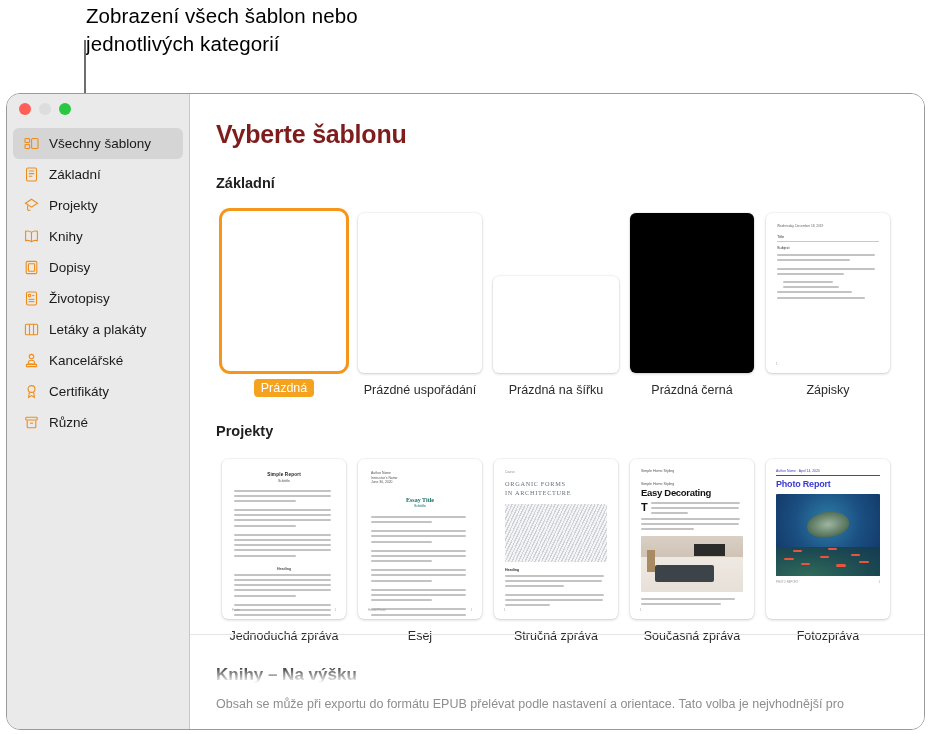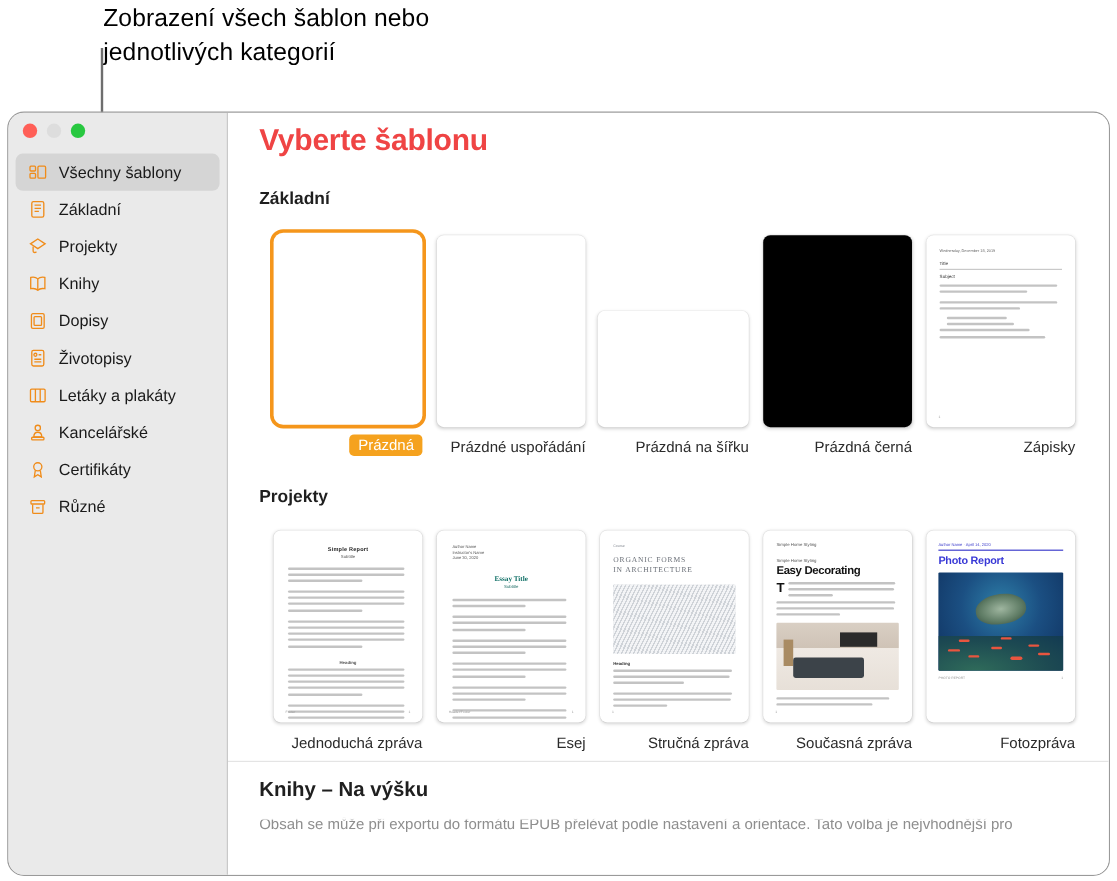--- a/index.html
+++ b/index.html
@@ -100,22 +100,22 @@
     overflow: hidden;
   }
   .main-scroll {
     position: absolute;
     left: 0; top: 0; right: 0; bottom: 0;
     padding: 0 0 0 26px;
   }
   .page-title {
     font-size: 25px;
     font-weight: bold;
-    color: #ef4444;
-    margin: 9px 0 0 0;
+    color: #7f1d1d;
+    margin: 26px 0 0 0;
     letter-spacing: -0.2px;
   }
   .section-title {
     font-size: 14.5px;
     font-weight: bold;
     color: #1f1f1f;
     margin: 26px 0 12px 0;
   }
   .section-title.big {
     font-size: 17px;
@@ -128,21 +128,21 @@
     white-space: nowrap;
     overflow: hidden;
   }
 
   .tpl-row { display: flex; align-items: flex-end; gap: 0; }
   .tpl {
     width: 136px;
     flex: 0 0 136px;
     display: flex;
     flex-direction: column;
-    align-items: flex-end;
+    align-items: center;
   }
   .thumb-wrap {
     display: flex;
     align-items: flex-end;
     justify-content: center;
     height: 168px;
   }
   .thumb {
     background: #ffffff;
     border-radius: 6px;

